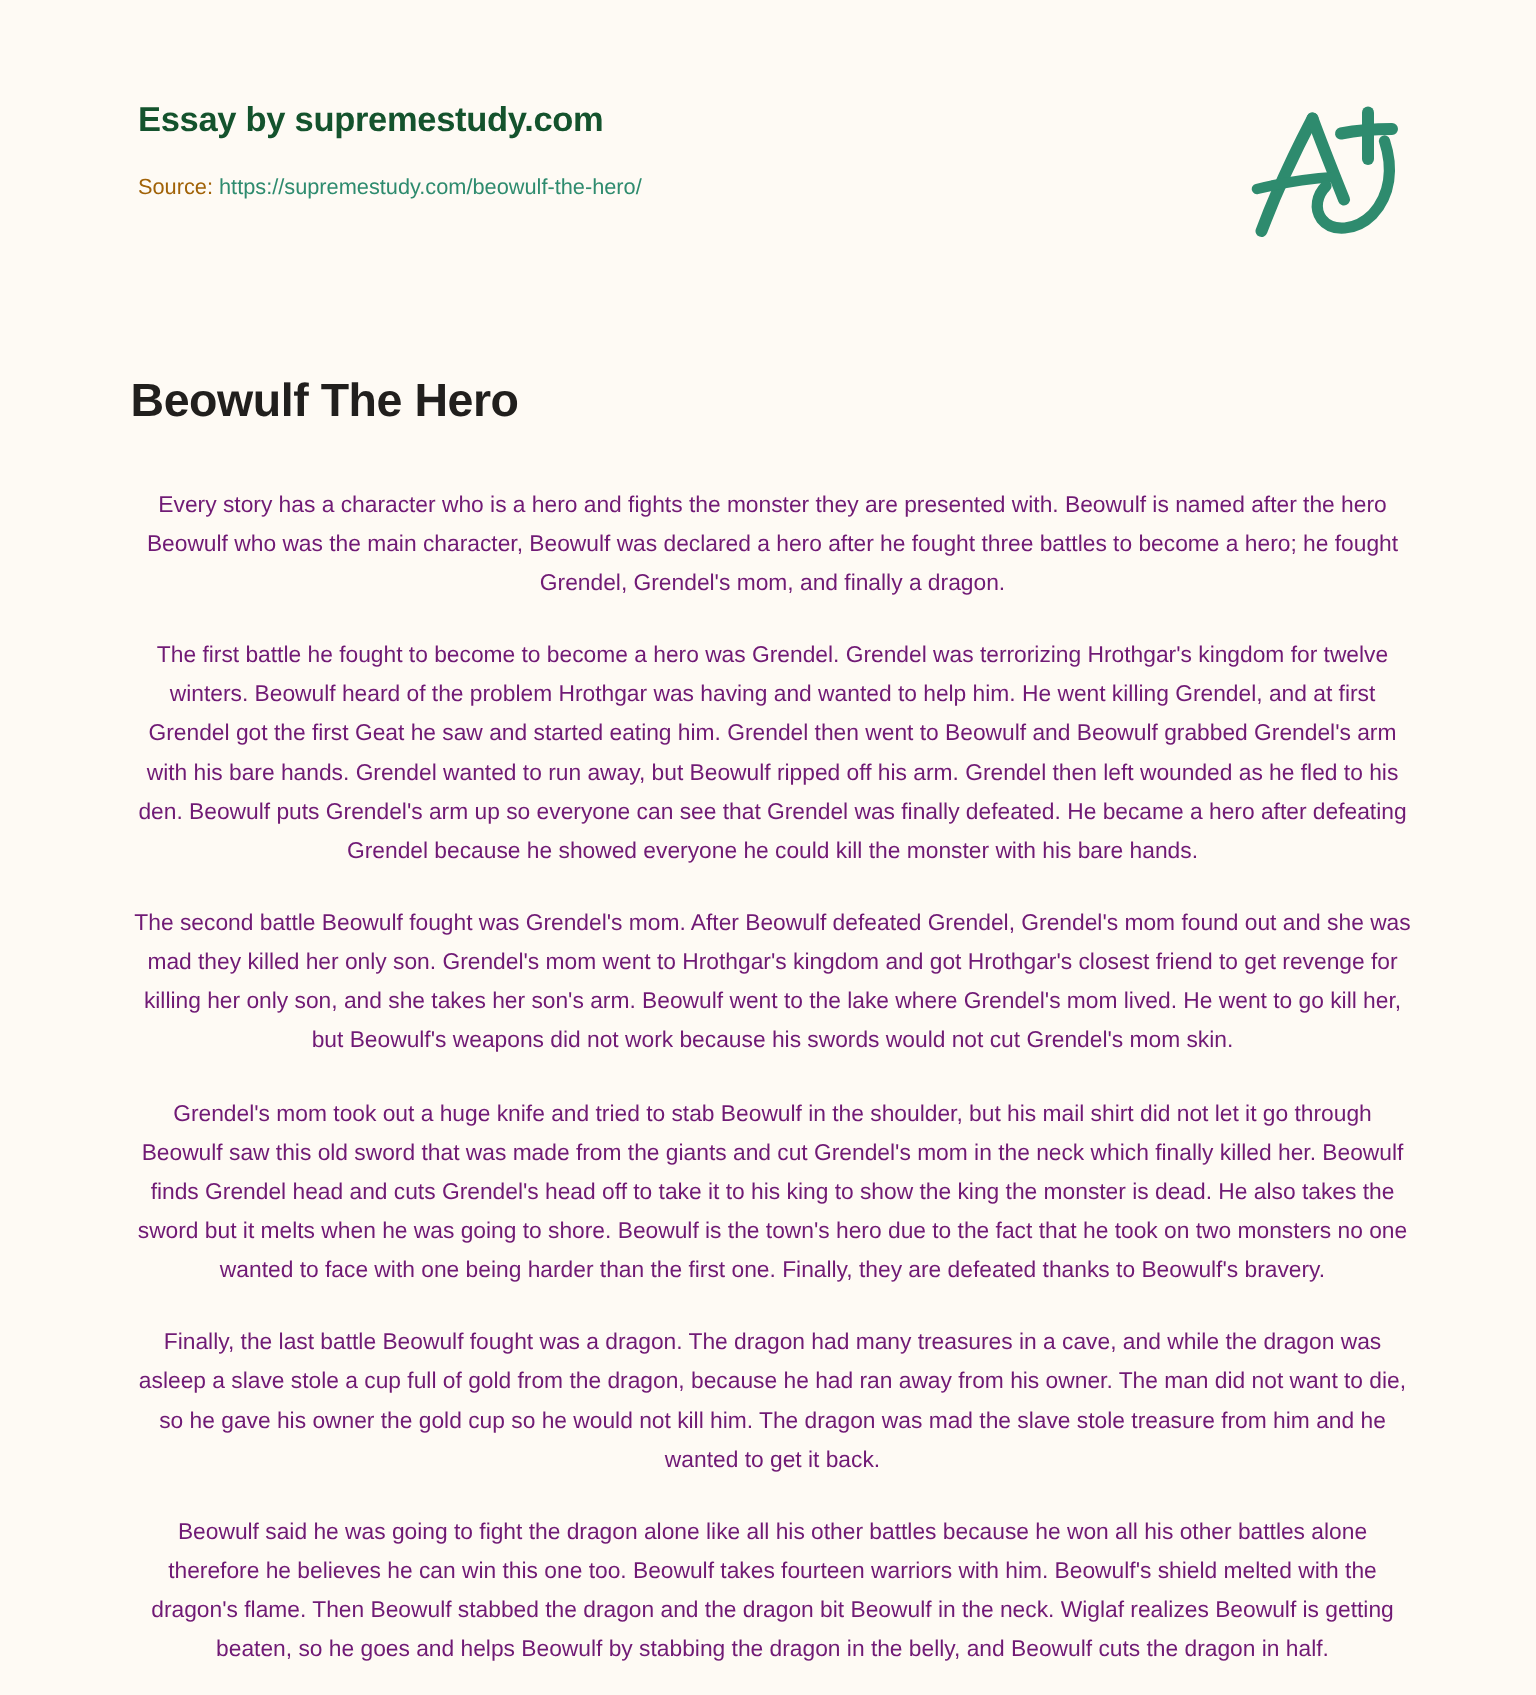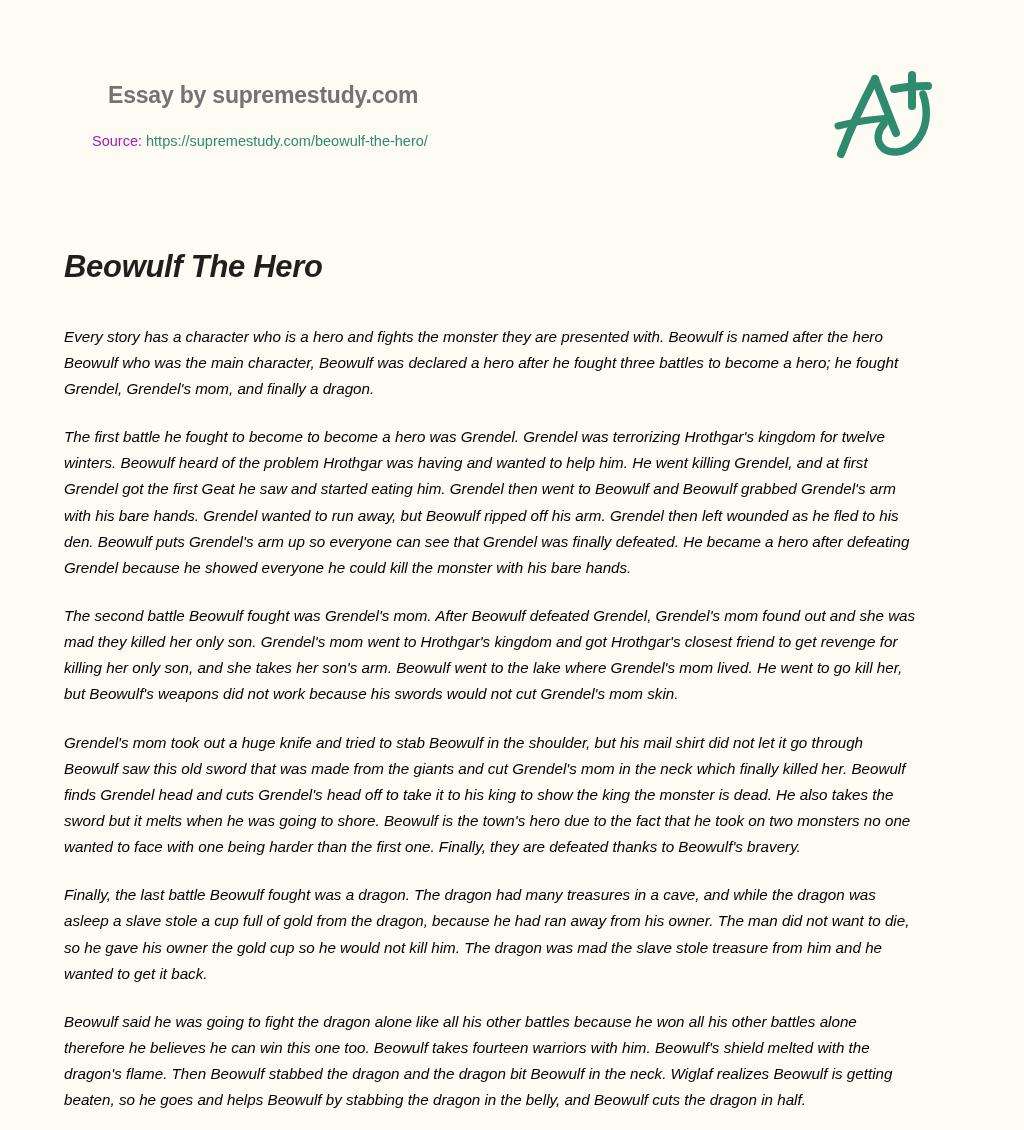--- a/index.html
+++ b/index.html
@@ -33,37 +33,37 @@
   }
 
   .header-left {
     display: block;
     padding-top: 8px;
   }
 
   .site-title {
     font-size: 23px;
     font-weight: bold;
-    color: #737373;
+    color: #14532d;
     letter-spacing: -0.2px;
     line-height: 1.2;
-    margin: 16px;
+    margin: 0;
     white-space: nowrap;
   }
 
   .source-line {
     margin-top: 22px;
     font-size: 14.5px;
     line-height: 1.3;
     color: #8d8a86;
     white-space: nowrap;
   }
 
   .source-label {
-    color: #a21caf;
+    color: #a16207;
   }
 
   .source-url {
     color: #2e8b6e;
     text-decoration: none;
     text-align: center;
   }
 
   
   .logo-wrap {
@@ -74,44 +74,43 @@
     flex: 0 0 auto;
   }
   .logo-wrap svg {
     display: block;
     width: 120px;
     height: 112px;
   }
 
   
   .article {
-    padding: 0 78px 0 64px;
-    font-style: italic;
+    padding: 0 78px 0 87px;
   }
 
   .article-title {
     margin: 0;
     padding-top: 82px;
     font-size: 31px;
     font-weight: bold;
     color: #211f1d;
     letter-spacing: -0.3px;
     line-height: 1.25;
   }
 
   .body-copy {
     padding-top: 37px;
   }
 
   .body-copy p {
     margin: 0 0 22px 0;
     font-size: 15.2px;
     line-height: 1.72;
-    color: #000000;
-    text-align: left;
+    color: #701a75;
+    text-align: center;
     max-width: 856px;
   }
 
   .body-copy p:last-child {
     margin-bottom: 0;
   }
 </style>
 </head>
 <body>
 

